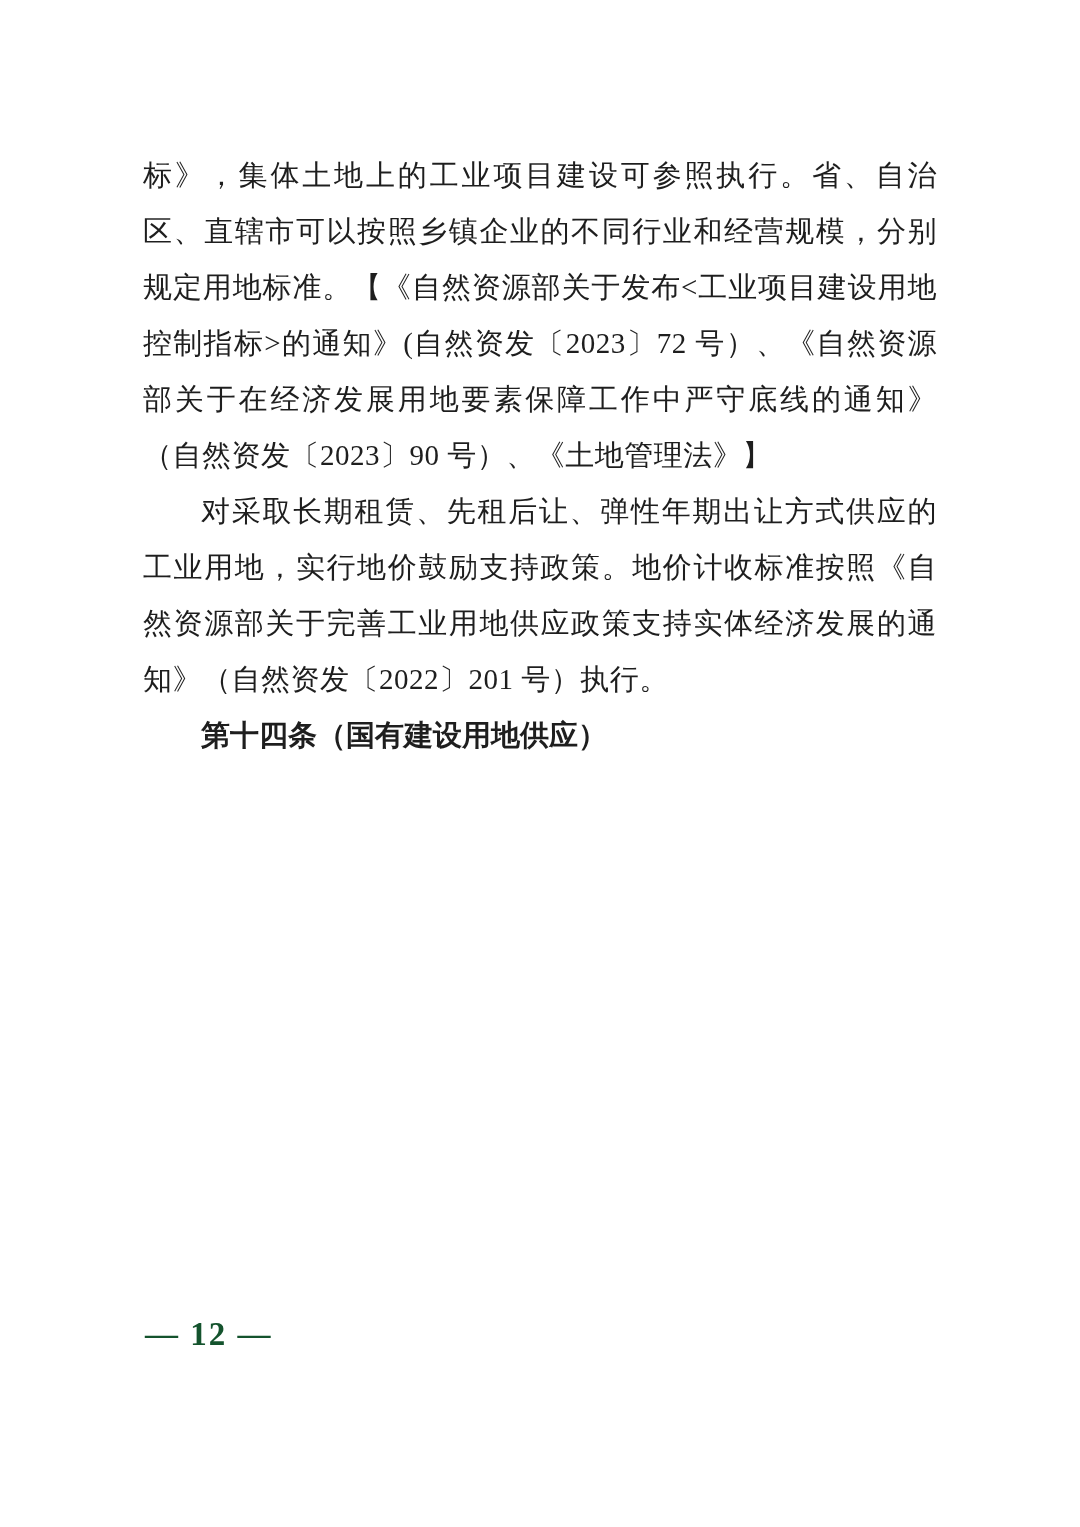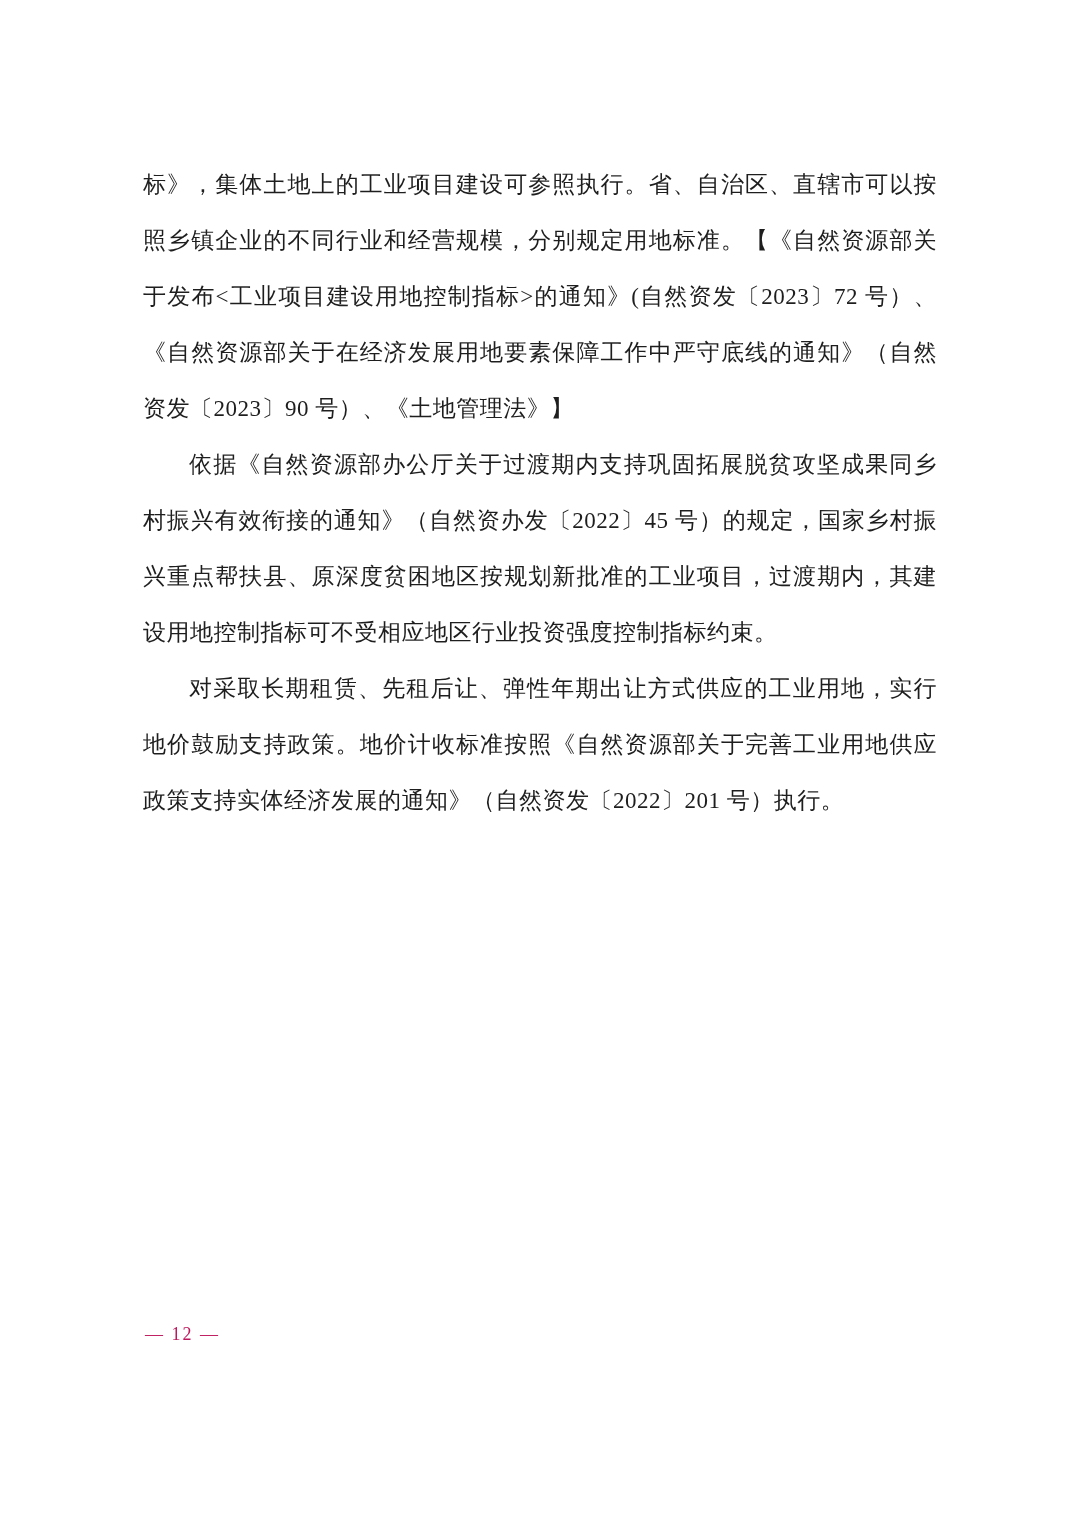--- a/index.html
+++ b/index.html
@@ -12,23 +12,23 @@
     width: 1080px;
     height: 1527px;
     background: #ffffff;
     overflow: hidden;
     font-family: "Liberation Serif", "DejaVu Serif", serif;
     color: #1e1e1e;
   }
   .content {
     position: absolute;
     left: 143px;
-    top: 157px;
+    top: 147px;
     width: 794px;
-    font-size: 23px;
+    font-size: 29px;
     line-height: 56px;
     text-align: justify;
     letter-spacing: 0.5px;
   }
   .para {
     margin: 0;
     text-indent: 2em;
   }
   .para-continuation {
     margin: 0;
@@ -38,30 +38,31 @@
     margin: 0;
     text-indent: 2em;
     font-family: "Liberation Sans", "DejaVu Sans", sans-serif;
     font-weight: 700;
     letter-spacing: 0;
   }
   .footer {
     position: absolute;
     left: 145px;
     top: 1318px;
-    font-size: 18px;
+    font-size: 33px;
     line-height: 32px;
-    color: #be185d;
+    color: #14532d;
     letter-spacing: 2px;
+    font-weight: bold;
   }
 </style>
 </head>
 <body>
 
 <div class="page">
   <div class="content">
     <p class="para-continuation">标》，集体土地上的工业项目建设可参照执行。省、自治区、直辖市可以按照乡镇企业的不同行业和经营规模，分别规定用地标准。【《自然资源部关于发布&lt;工业项目建设用地控制指标&gt;的通知》(自然资发〔2023〕72 号）、《自然资源部关于在经济发展用地要素保障工作中严守底线的通知》（自然资发〔2023〕90 号）、《土地管理法》】</p>
-    <p class="para">依据《自然资源部办公厅关于过渡期内支持巩固拓展脱贫攻坚成果同乡村振兴有效衔接的通知》（自然资办发〔2022〕45 号）的规定，国家乡村振兴重点帮扶县、原深度贫困地区按规划新批准的工业项目，过渡期内，其建设用地控制指标可不受相应地区行业投资强度控制指标约束。</p>
     <p class="para">对采取长期租赁、先租后让、弹性年期出让方式供应的工业用地，实行地价鼓励支持政策。地价计收标准按照《自然资源部关于完善工业用地供应政策支持实体经济发展的通知》（自然资发〔2022〕201 号）执行。</p>
+    <p class="heading">第十四条（国有建设用地供应）</p>
   </div>
 
   <div class="footer">— 12 —</div>
 </div>
 
 </body></html>

